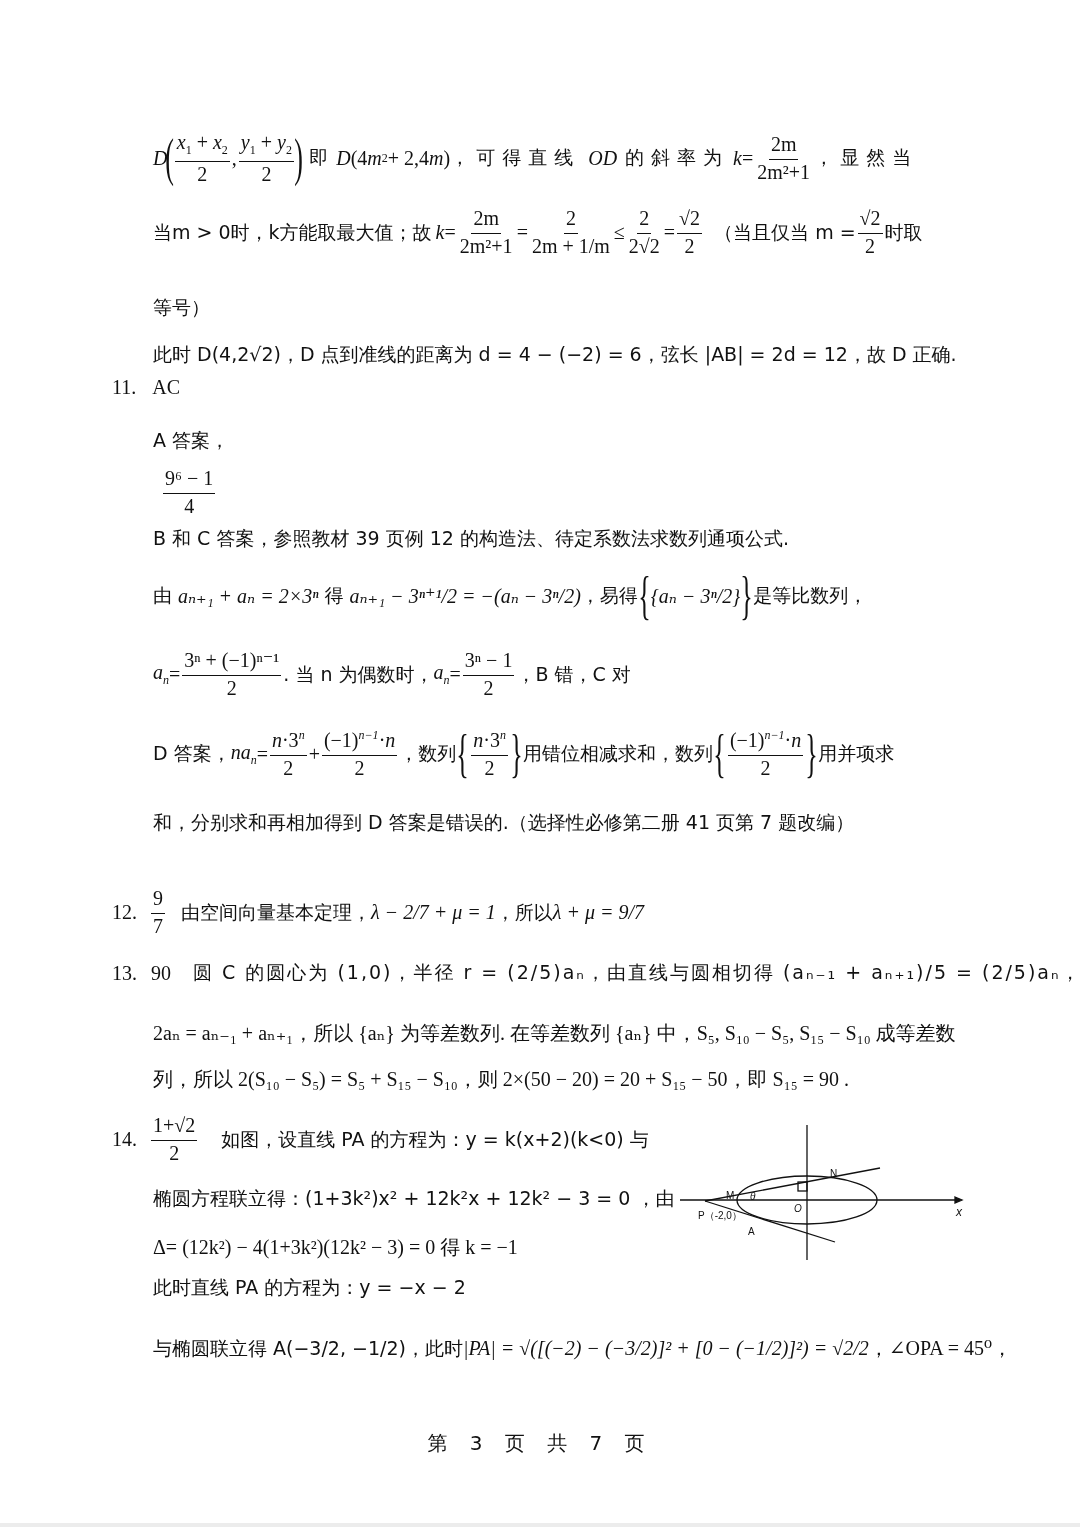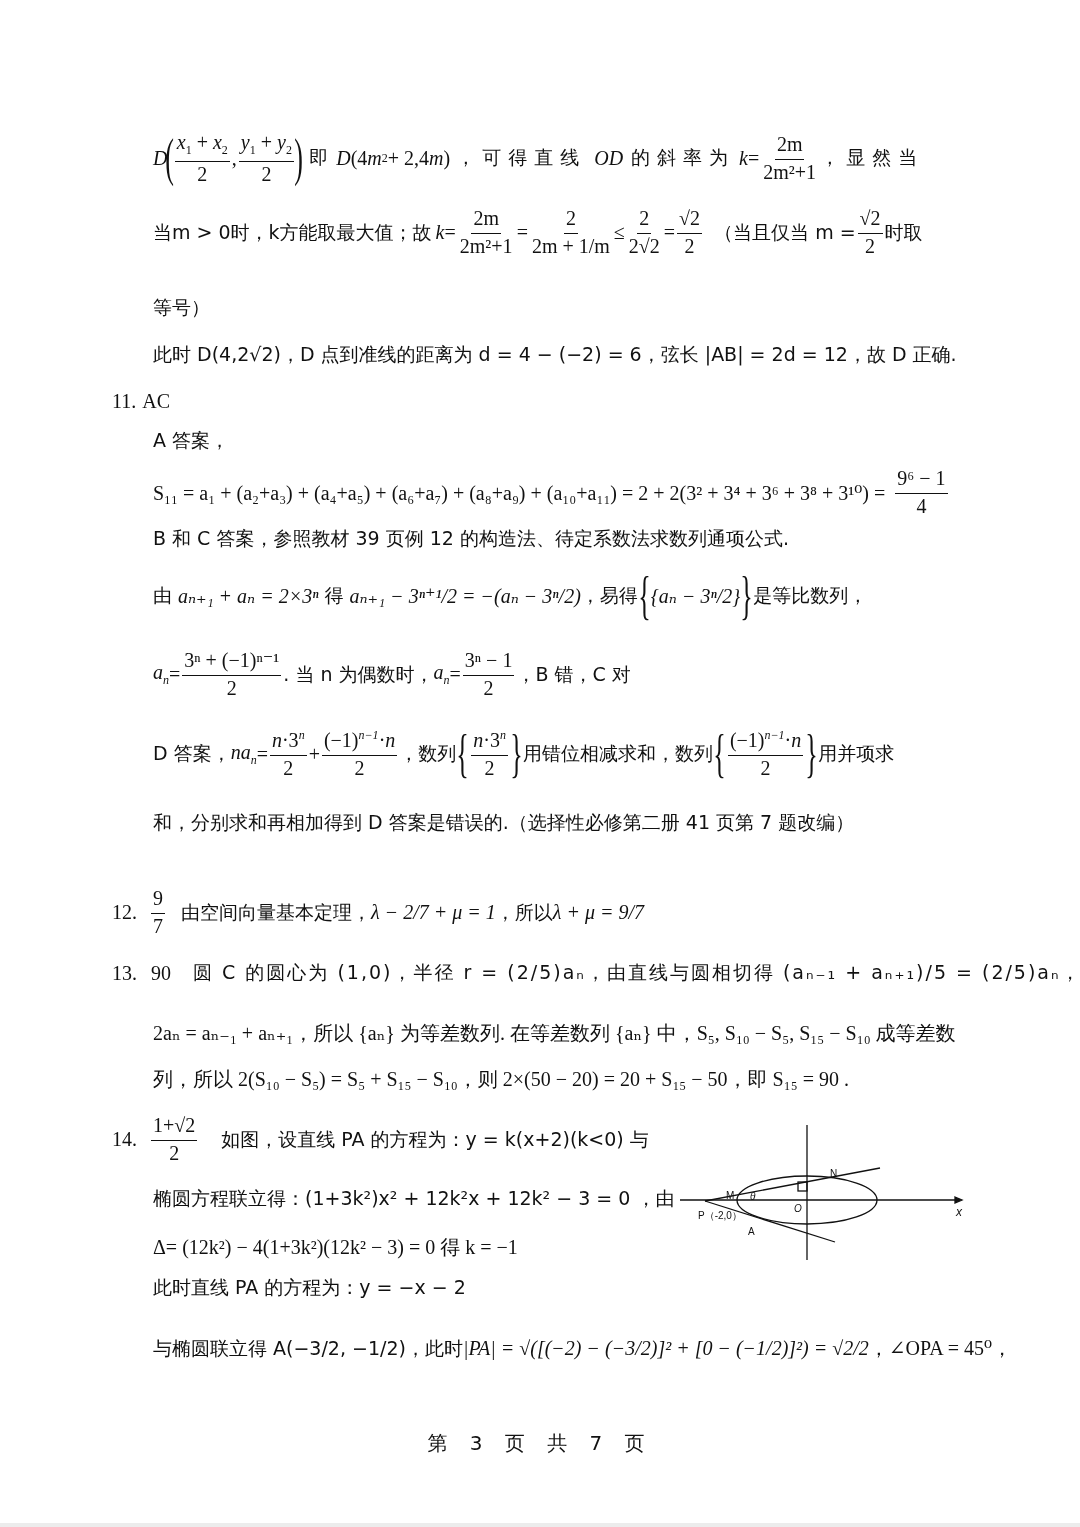--- a/index.html
+++ b/index.html
@@ -29,21 +29,21 @@
       <span class="n"><span class="i">x</span><sub>1</sub> + <span class="i">x</span><sub>2</sub></span>
       <span class="d">2</span>
     </span>,
   <span class="frac">
       <span class="n"><span class="i">y</span><sub>1</sub> + <span class="i">y</span><sub>2</sub></span>
       <span class="d">2</span>
     </span>
   <span class="bigb">)</span>
   <span class="cn" style="margin-left:8px">即</span>
   <span style="margin-left:8px" class="i">D</span>(4<span class="i">m</span><sup>2</sup> + 2,4<span class="i">m</span>)
-  <span class="cn" style="margin-left:6px;letter-spacing:7px">，可得直线</span>
+  <span class="cn" style="letter-spacing:7px">，可得直线</span>
   <span class="i" style="margin:0 8px">OD</span>
   <span class="cn" style="letter-spacing:7px">的斜率为</span>
   <span class="i" style="margin-left:4px">k</span> =
   <span class="frac">
       <span class="n">2m</span>
       <span class="d">2m²+1</span>
     </span>
   <span class="cn" style="letter-spacing:7px">，显然当</span>
 </div>
 
@@ -71,28 +71,27 @@
       <span class="n">√2</span>
       <span class="d">2</span>
     </span>
   <span class="cn">时取</span>
 </div>
 
 <div class="line cn" style="top:295px;left:153px;">等号）</div>
 
 <div class="line cn" style="top:342px;left:153px;">此时 D(4,2√2)，D 点到准线的距离为 d = 4 − (−2) = 6，弦长 |AB| = 2d = 12，故 D 正确.</div>
 
-<div class="line" style="top:390px;left:112px;">
+<div class="line" style="top:376px;left:112px;">
   <span>11.</span>
-  <span style="margin-left:6px">AC</span>
+  <span style="margin-left:16px">AC</span>
 </div>
 <div class="line cn" style="top:428px;left:153px;">A 答案，</div>
 
 <div class="line" style="top:468px;left:153px;">
-  <span>S₁₁ = a₁ + (a₂+a₃) + (a₄+a₅) + (a₆+a₇) + (a₈+a₉) + (a₁₀+a₁₁) = 2 + 2(3² + 3⁴ + 3⁶ + 3⁸ + 3¹⁰) =</span>
   <span class="frac" style="margin-left:10px">
       <span class="n">9⁶ − 1</span>
       <span class="d">4</span>
     </span>
 </div>
 
 <div class="line cn" style="top:526px;left:153px;">B 和 C 答案，参照教材 39 页例 12 的构造法、待定系数法求数列通项公式.</div>
 
 <div class="line" style="top:570px;left:153px;">
   <span class="cn">由</span>

